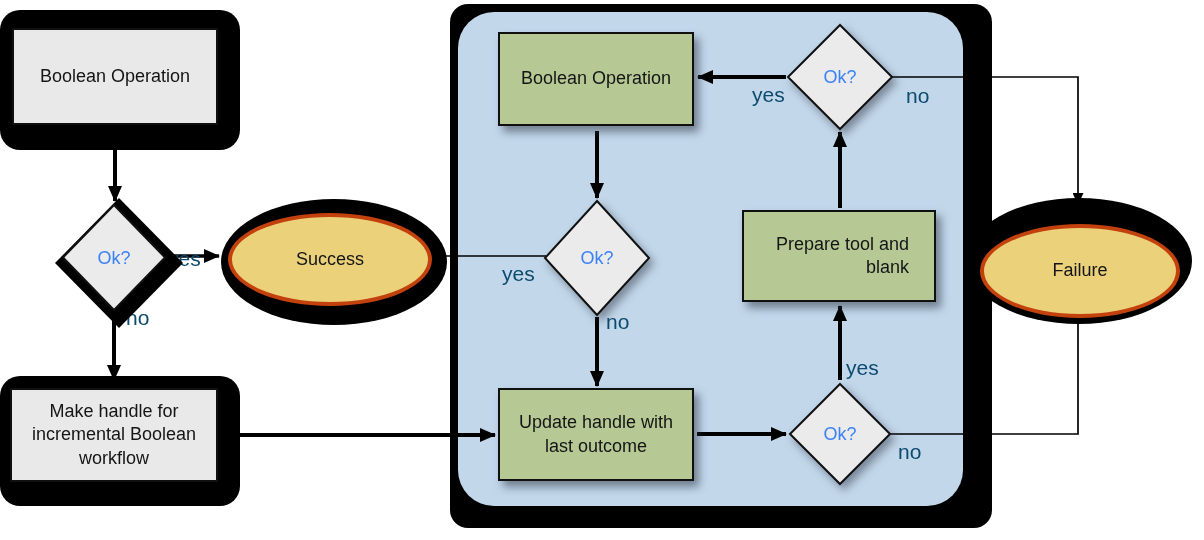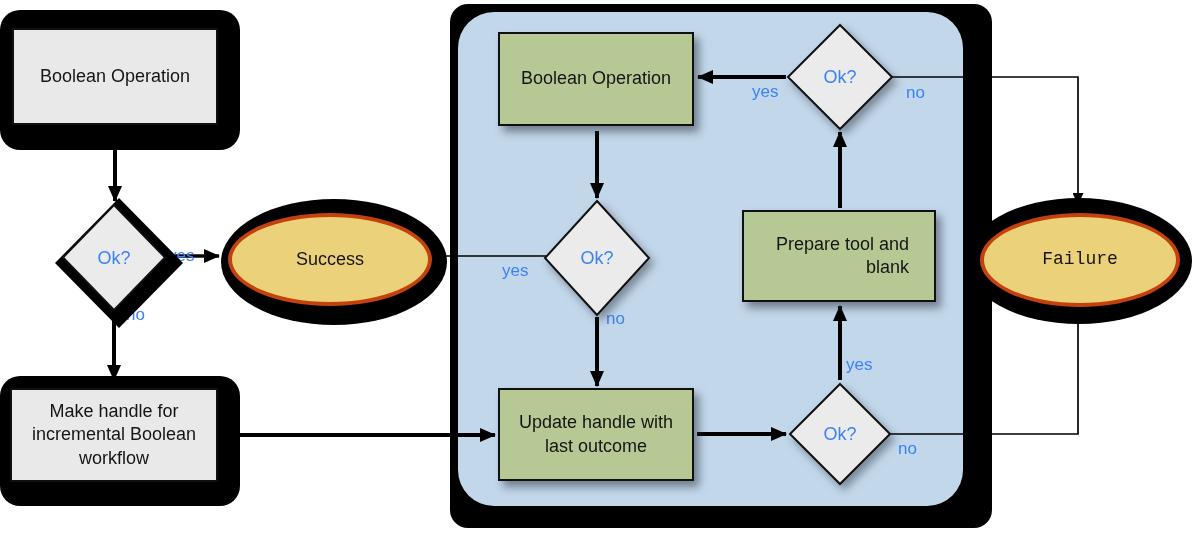--- a/index.html
+++ b/index.html
@@ -13,21 +13,21 @@
     background:#000; border-radius:18px; z-index:1;
   }
   .container-blue {
     position:absolute; left:458px; top:12px; width:505px; height:494px;
     background:#c2d7ea; border-radius:36px; z-index:2;
   }
   
   svg.edges { position:absolute; left:0; top:0; z-index:3; }
   
   .edge-label {
-    position:absolute; z-index:4; font-size:17px; line-height:1.1; color:#3b82f6;
+    position:absolute; z-index:4; font-size:21px; line-height:1.1; color:#0c4a6e;
   }
   
   .node { position:absolute; z-index:5; }
   .halo { position:absolute; background:#000; z-index:5; }
   .halo.rect { border-radius:20px; }
   .halo.oval { border-radius:50%; }
   .box {
     position:absolute; display:flex; align-items:center; justify-content:center;
     text-align:center; font-size:18px; line-height:1.28; z-index:6;
   }
@@ -101,21 +101,21 @@
   <div class="box oval" style="left:228px; top:213px; width:196px; height:85px;">
     <span class="lbl">Success</span>
   </div>
 
   <div class="halo rect" style="left:0; top:376px; width:240px; height:130px;"></div>
   <div class="box start" style="left:10px; top:388px; width:204px; height:90px;">
     <span class="lbl" style="width:190px;">Make handle for incremental Boolean workflow</span>
   </div>
 
   <div class="halo oval" style="left:966px; top:198px; width:226px; height:126px;"></div>
-  <div class="box oval" style="left:980px; top:213px; width:192px; height:86px;font-family:Liberation Mono, monospace;">
+  <div class="box oval" style="left:980px; top:224px; width:192px; height:86px;">
     <span class="lbl">Failure</span>
   </div>
 
   <div class="box process" style="left:498px; top:32px; width:192px; height:90px;">
     <span class="lbl">Boolean Operation</span>
   </div>
 
   <div class="node">
     <svg class="diamond soft" style="left: 535px; top: 191px; position: absolute;" width="130" height="134" viewBox="0 0 130 134">
       <polygon points="62,10 114,67 62,124 10,67" fill="#ebebeb" stroke="#101010" stroke-width="2"></polygon>

